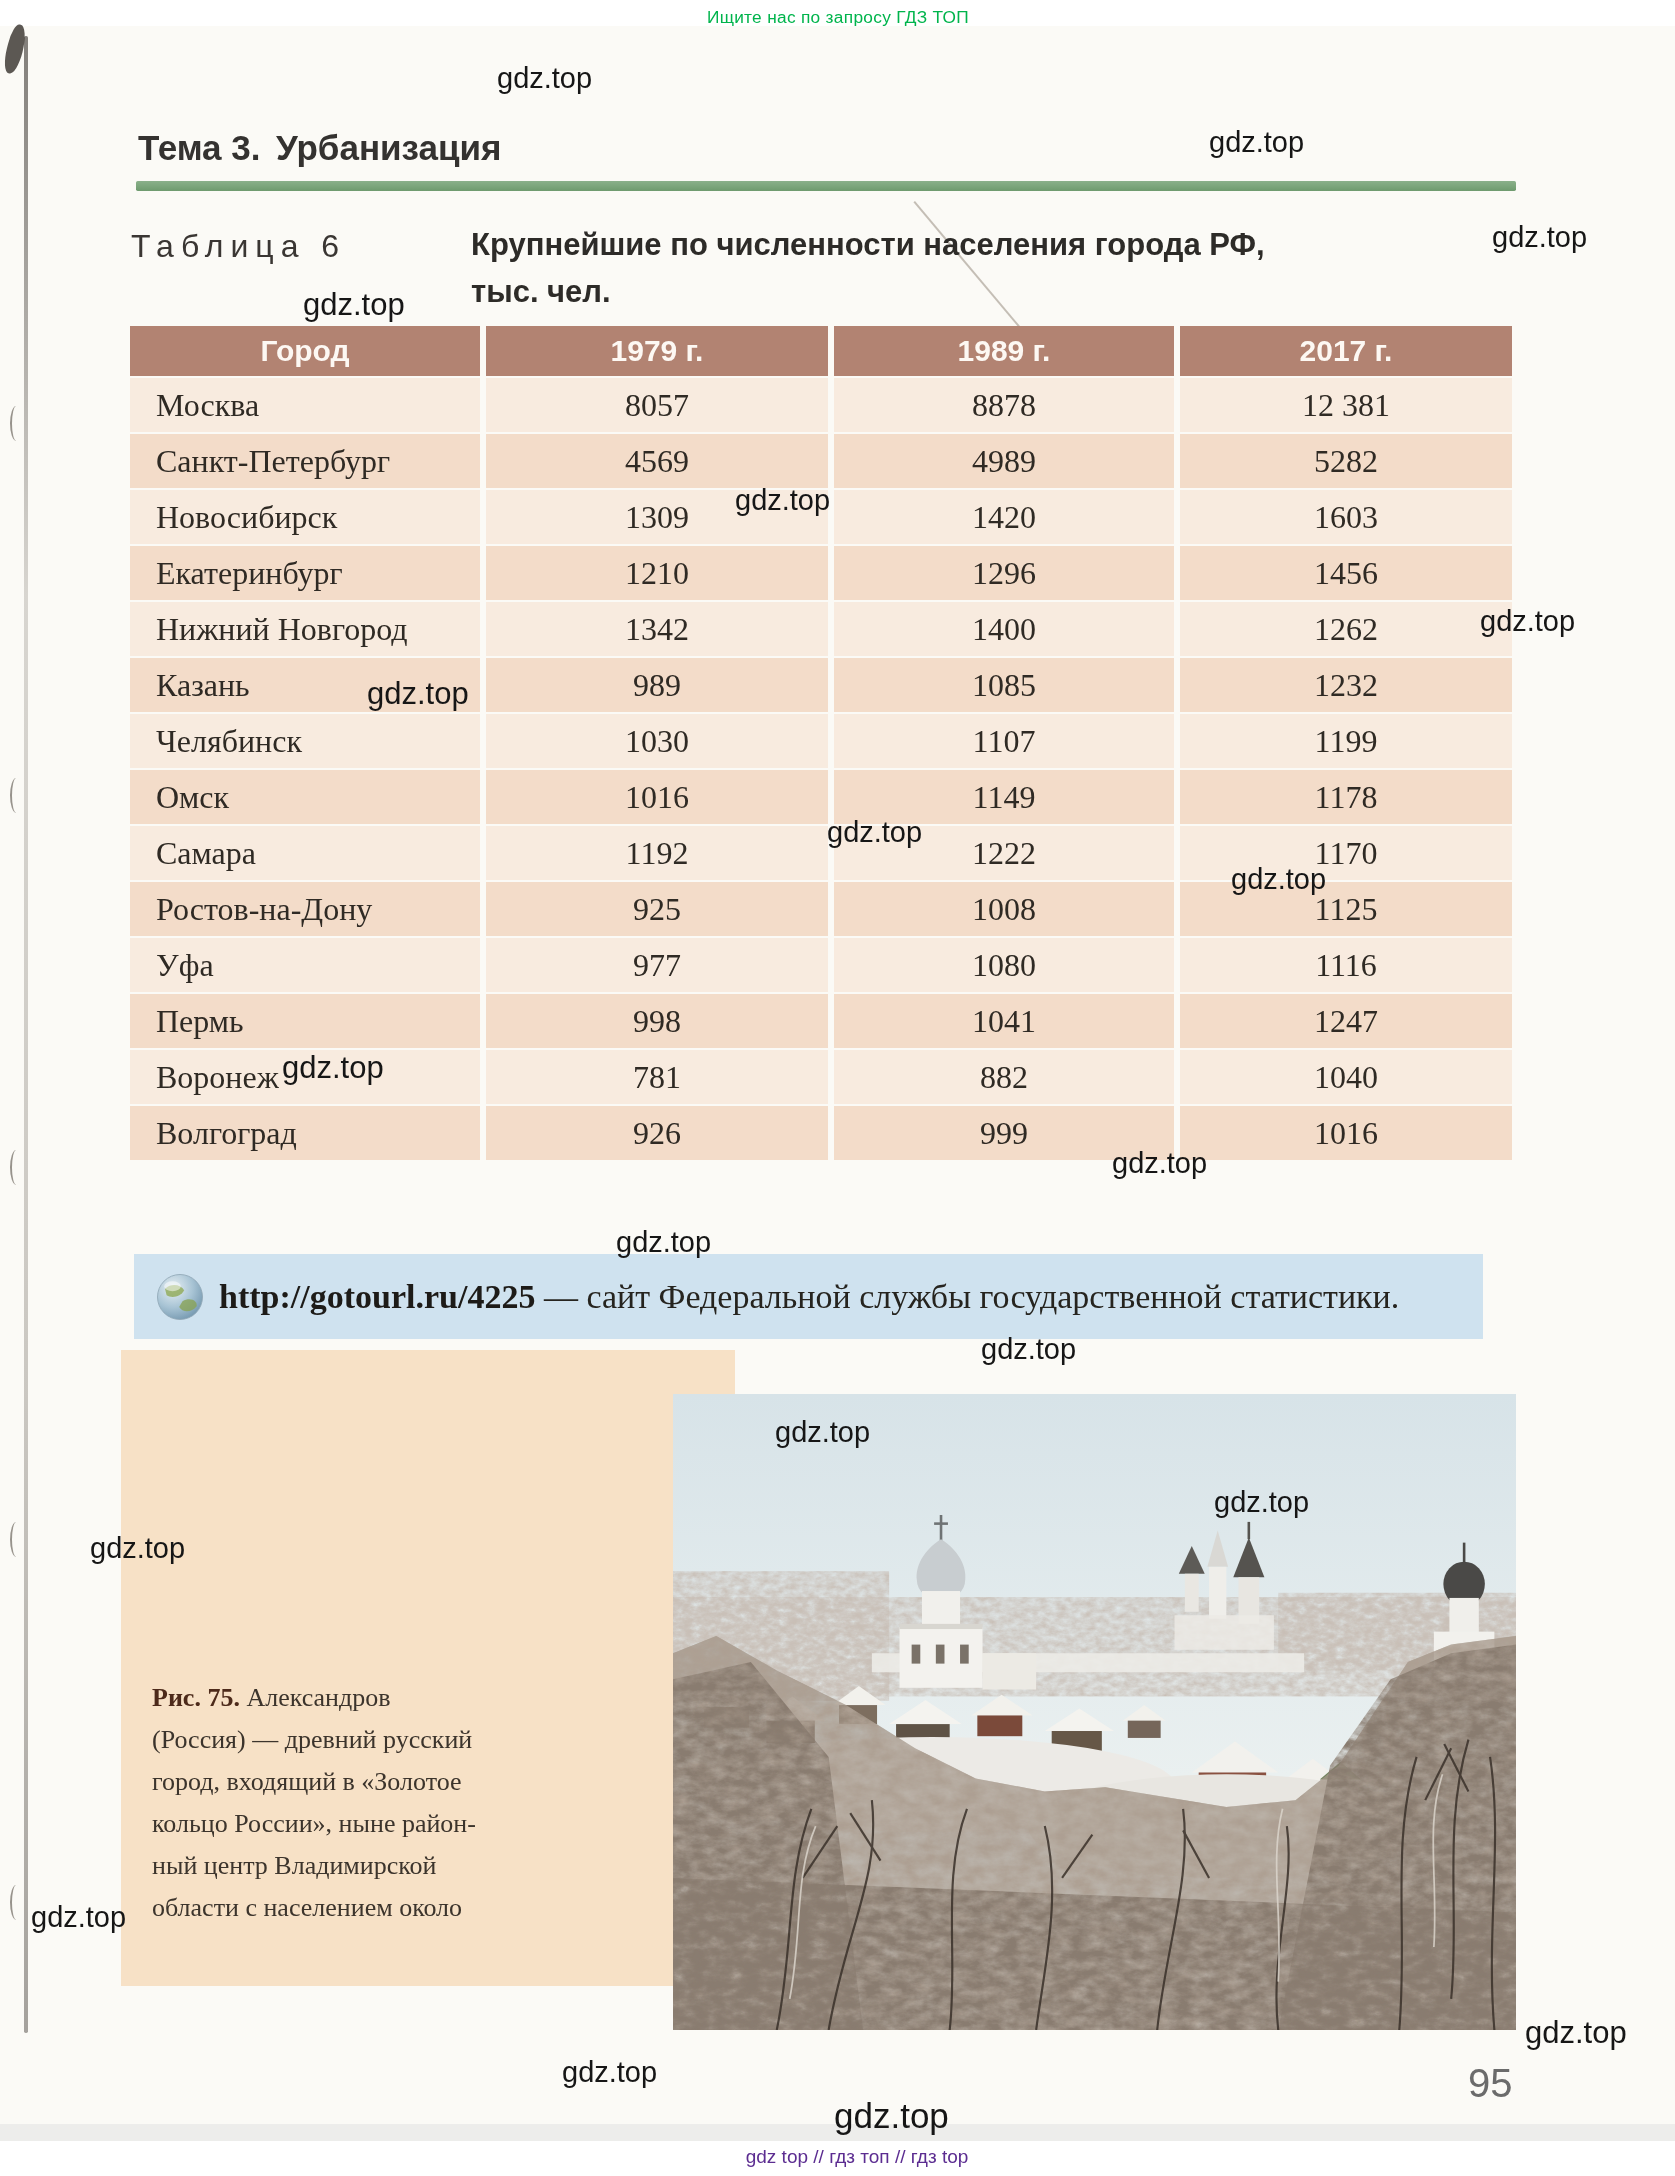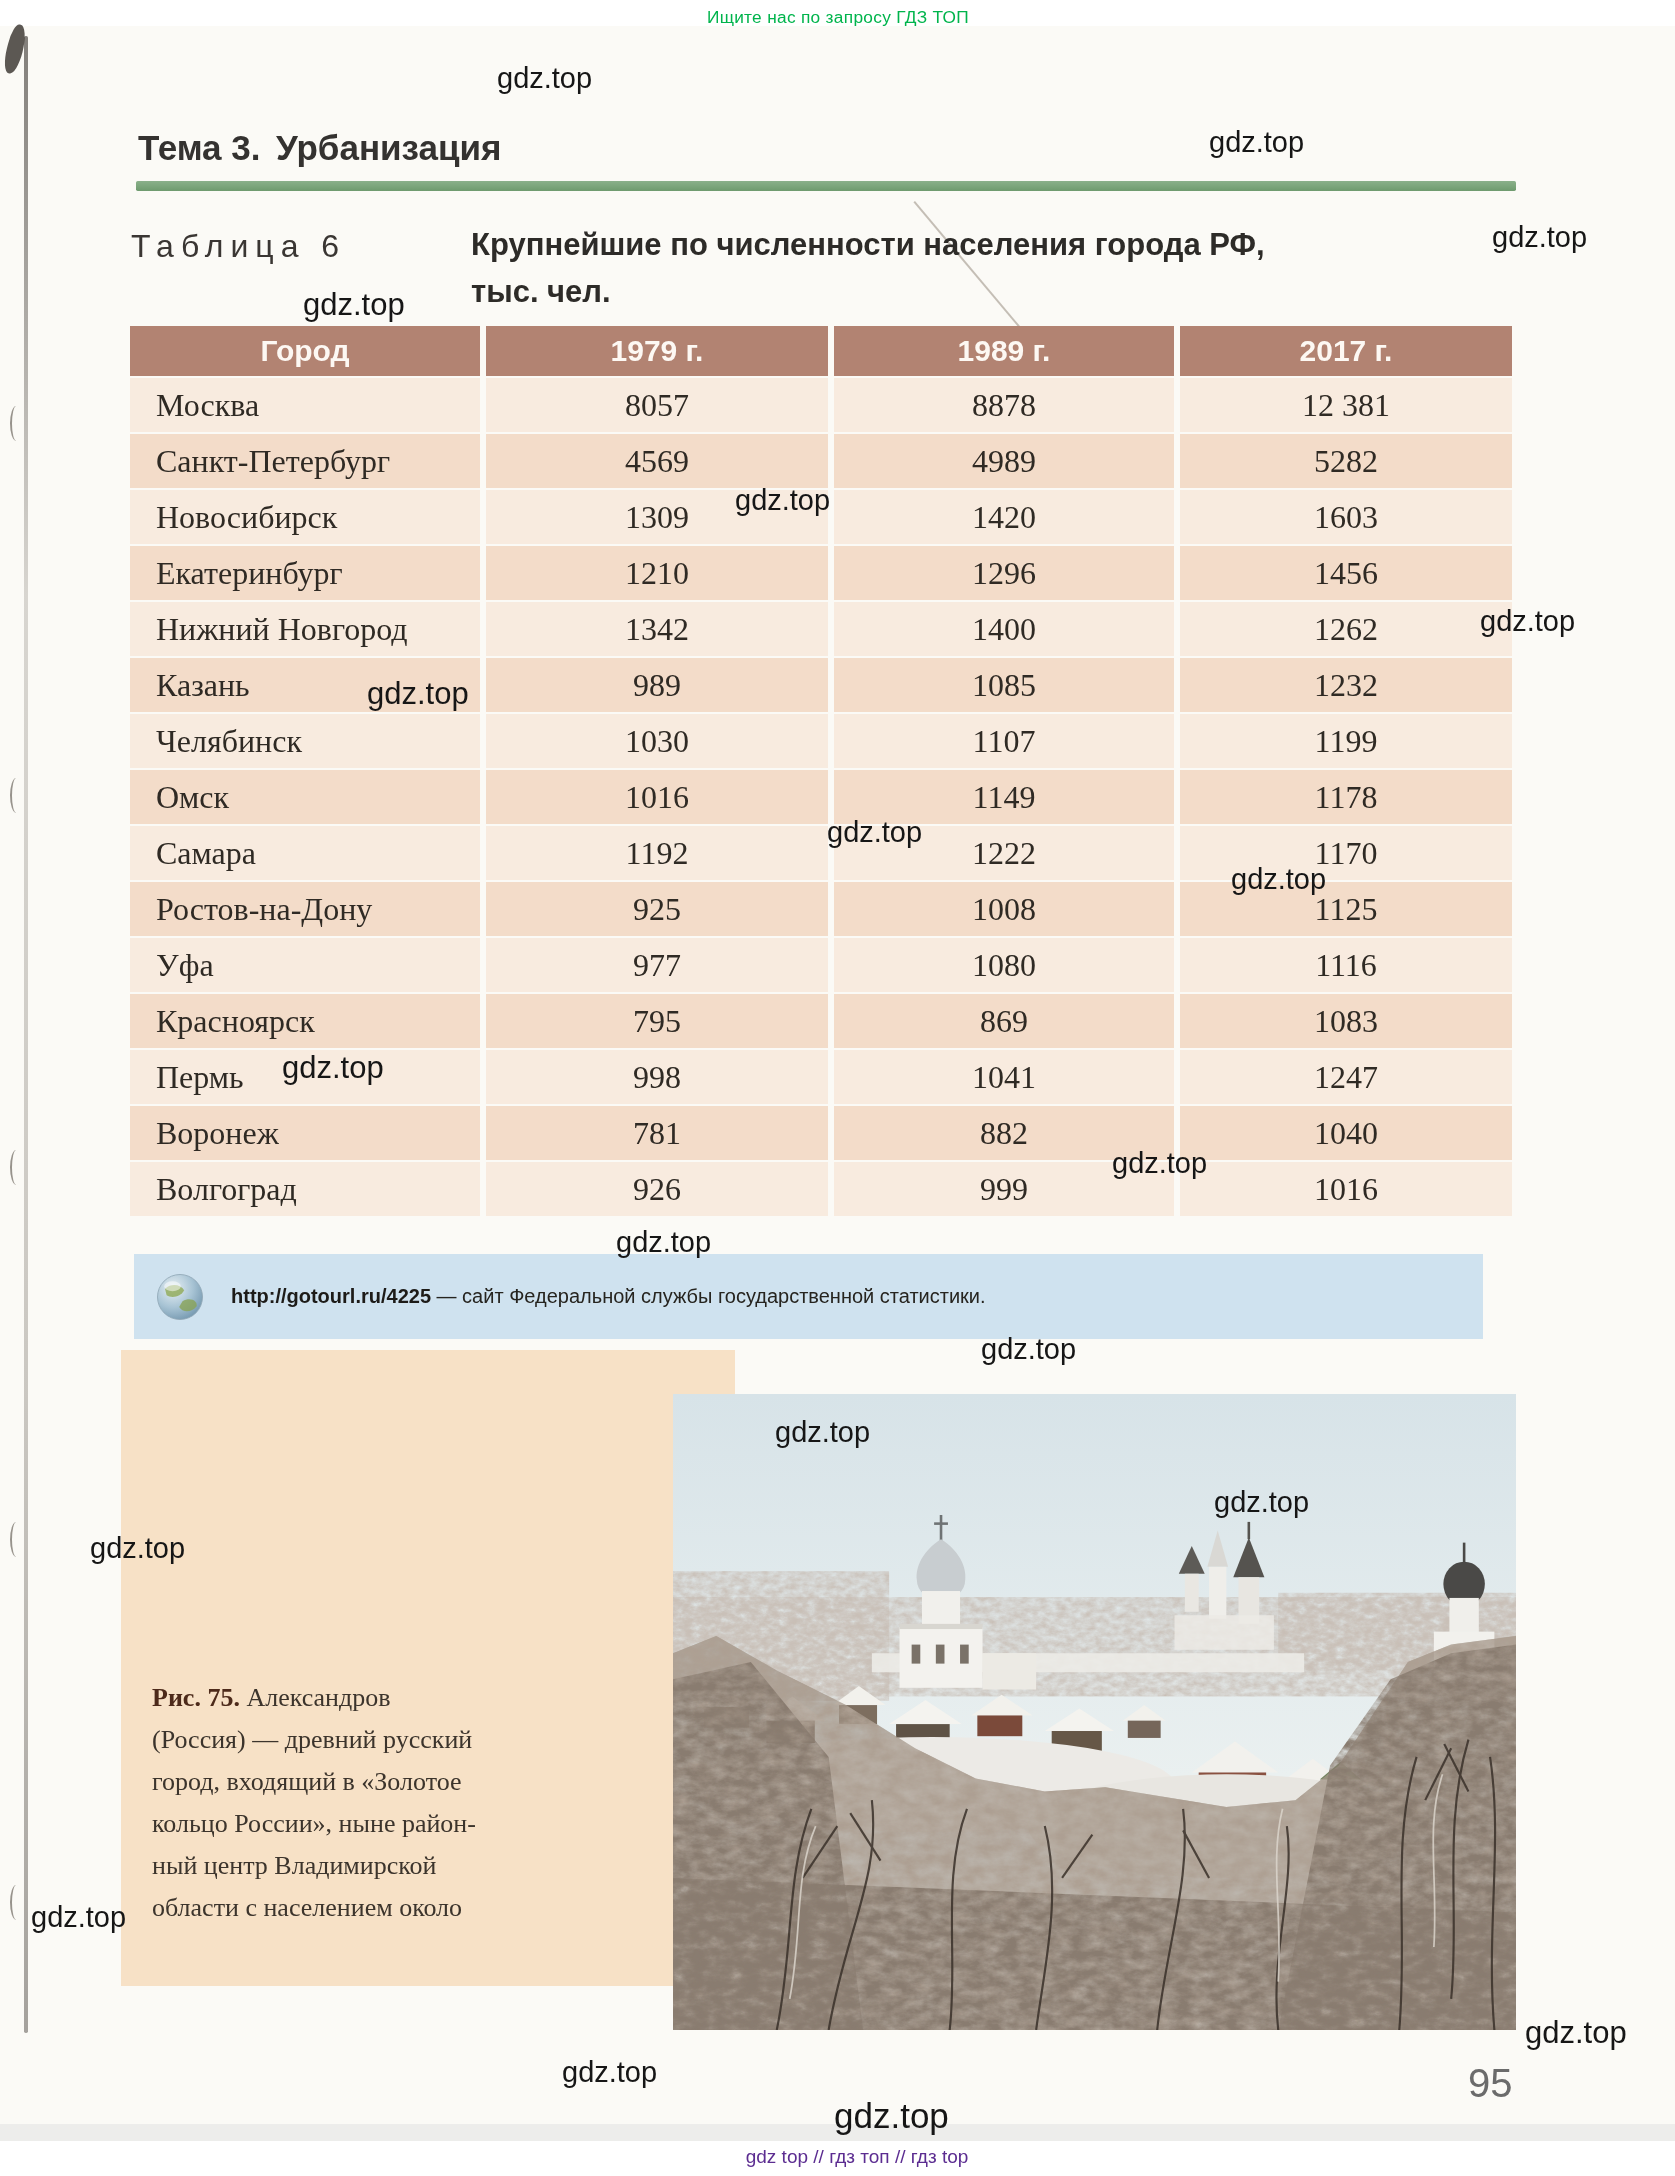--- a/index.html
+++ b/index.html
@@ -43,21 +43,21 @@
     vertical-align:middle;margin-top:44px;}
   table.pop td.city{text-align:left;padding-left:26px;}
   table.pop td.num{text-align:center;}
   table.pop tbody tr:nth-child(odd) td{background:var(--row-light);}
   table.pop tbody tr:nth-child(even) td{background:var(--row-dark);}
   col.c0{width:350px;} col.c1{width:342px;} col.c2{width:340px;} col.c3{width:332px;}
   
   .link-banner{position:absolute;left:134px;top:1254px;width:1349px;height:85px;background:var(--banner-blue);
     display:flex;align-items:center;}
   .link-banner .globe{width:50px;height:50px;margin-left:21px;flex:0 0 auto;}
-  .link-banner .txt{margin-left:26px;font-size:20px;color:#26241f;white-space:nowrap;}
+  .link-banner .txt{margin-left:14px;font-size:34px;color:#26241f;white-space:nowrap;font-family:Liberation Serif, serif;}
   .link-banner .txt b{font-weight:bold;color:#1d1b18;}
   
   .fig-panel{position:absolute;left:121px;top:1350px;width:614px;height:636px;background:var(--figure-beige);}
   .caption{position:absolute;left:31px;top:327px;width:489px;font-family:"Liberation Serif",serif;
     font-size:26px;line-height:42px;color:#3c342c;}
   .caption b{color:#4d2a1a;font-weight:bold;}
   .photo{position:absolute;left:673px;top:1394px;width:843px;height:636px;display:block;}
   .page-number{position:absolute;left:1468px;top:2061px;font-size:40px;color:#6b6b6b;}
   
   .wm{position:absolute;color:#161616;font-family:"Liberation Sans",sans-serif;white-space:nowrap;}
@@ -162,26 +162,20 @@
         <td class="city">Ростов-на-Дону</td>
         <td class="num">925</td>
         <td class="num">1008</td>
         <td class="num">1125</td>
       </tr>
       <tr>
         <td class="city">Уфа</td>
         <td class="num">977</td>
         <td class="num">1080</td>
         <td class="num">1116</td>
-      </tr>
-      <tr>
-        <td class="city">Красноярск</td>
-        <td class="num">795</td>
-        <td class="num">869</td>
-        <td class="num">1083</td>
       </tr>
       <tr>
         <td class="city">Пермь</td>
         <td class="num">998</td>
         <td class="num">1041</td>
         <td class="num">1247</td>
       </tr>
       <tr>
         <td class="city">Воронеж</td>
         <td class="num">781</td>

